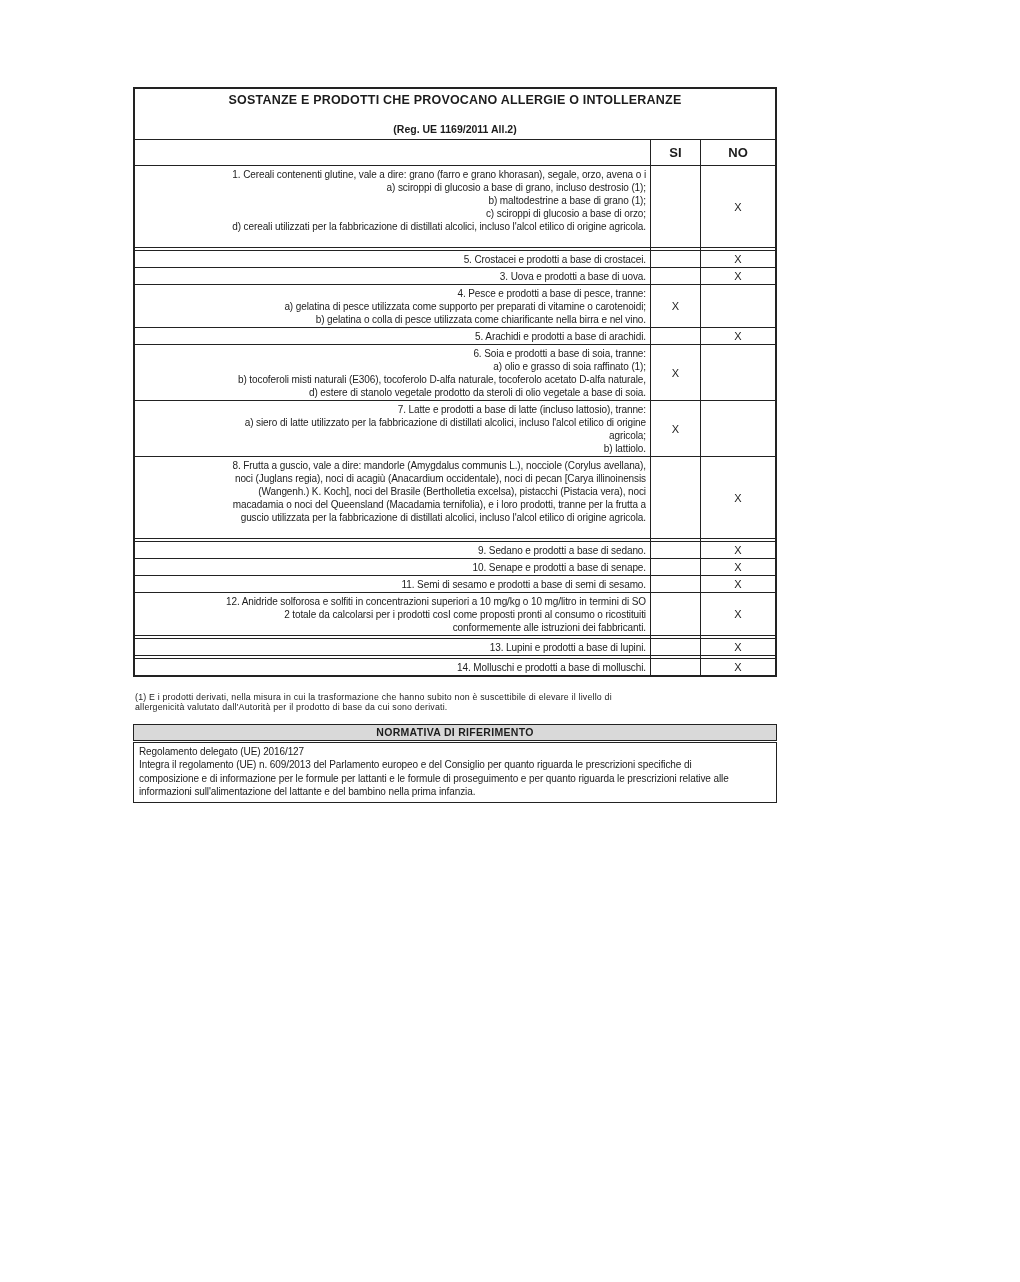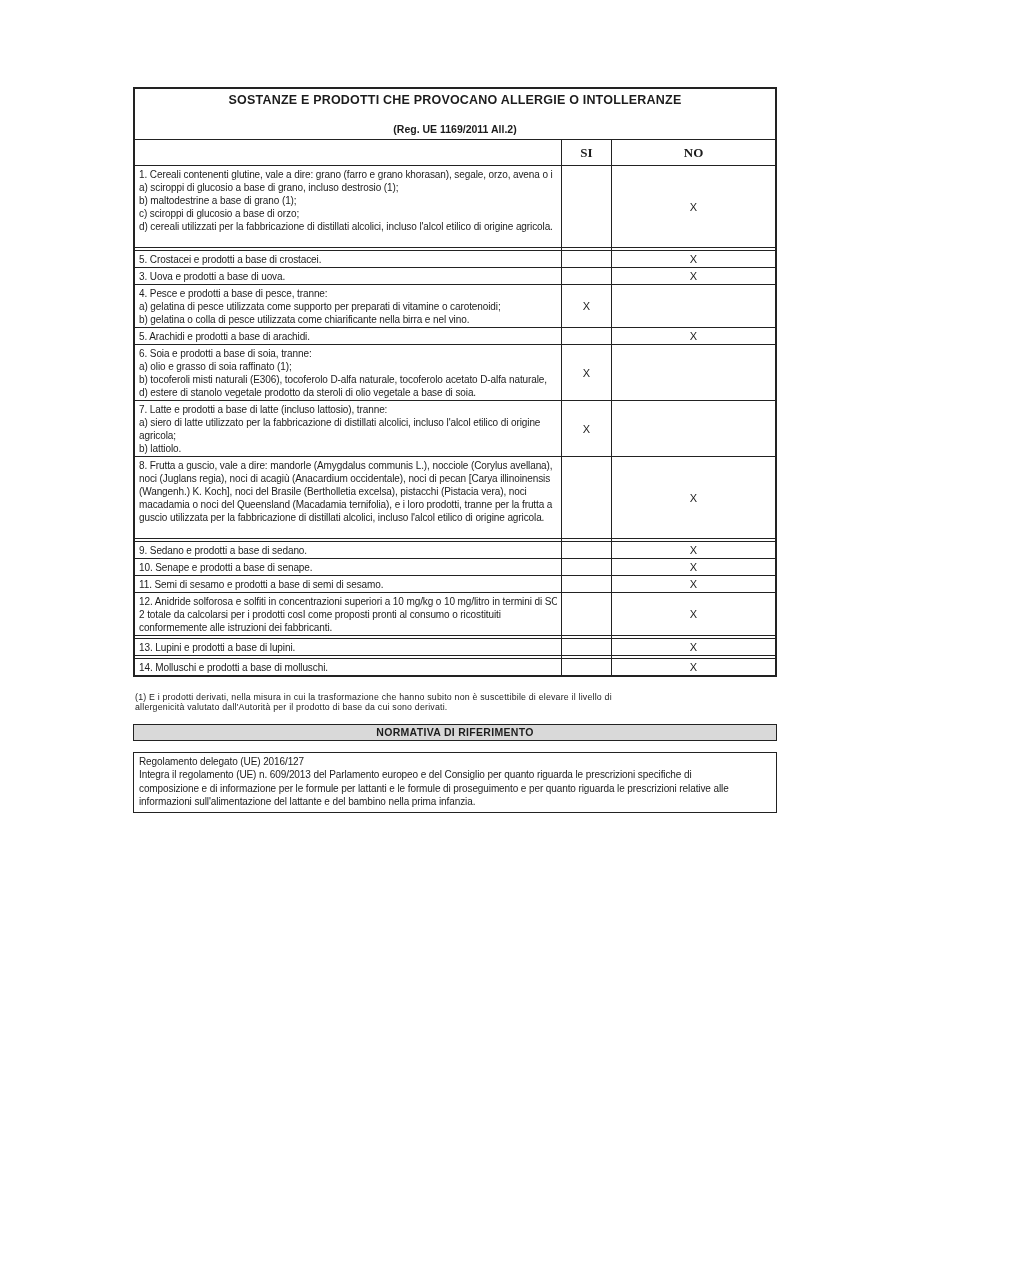--- a/index.html
+++ b/index.html
@@ -16,47 +16,47 @@
     -webkit-font-smoothing:antialiased;
   }
   .doc{ position:absolute; left:133px; top:87px; width:644px; }
 
   
   .allergen-table{ border:2px solid var(--border); width:644px; }
   .title-block{ text-align:center; padding:4px 2px 4px; border-bottom:1.5px solid var(--border); }
   .title{ font-size:12.5px; font-weight:bold; letter-spacing:.2px; }
   .subtitle{ font-size:10.5px; font-weight:bold; margin-top:16px; }
 
-  .header-row{ display:flex; border-bottom:1.5px solid var(--border); height:26px;font-family:Liberation Serif, serif; }
+  .header-row{ display:flex; border-bottom:1.5px solid var(--border); height:26px; }
   .header-row .hcell{ display:flex; align-items:center; justify-content:center;
     font-weight:bold; font-size:13px; }
 
   .t-row{ display:flex; border-bottom:1px solid var(--border); min-height:16px; align-items:stretch; }
   .t-gap{ display:flex; height:3px; border-bottom:1px solid var(--border); }
   #rows > :last-child{ border-bottom:none; }
 
-  .cell-desc{ width:427px; border-right:1.5px solid var(--border); padding:2px 4px 1px; }
+  .cell-desc{ width:516px; border-right:1.5px solid var(--border); padding:2px 4px 1px;text-align:right; }
   .cell-si{ width:50px; border-right:1.5px solid var(--border); }
   .cell-no{ flex:1; }
   .mark{ display:flex; align-items:center; justify-content:center;
     font-size:11px; color:var(--text); }
 
   .line{ font-size:10px; line-height:13px; letter-spacing:-0.1px;
     white-space:nowrap; overflow:hidden; }
 
   
   .footnote{ margin-top:15px; padding-left:2px; }
   .fline{ font-size:8.8px; line-height:10.4px; letter-spacing:.2px; white-space:nowrap; overflow:hidden; }
 
   
   .norm{ margin-top:11px; }
   .norm-title{ border:1.5px solid var(--border); background:var(--hdrbg);
     text-align:center; font-weight:bold; font-size:10.5px; letter-spacing:.3px;
     padding:1px 0 2px; }
-  .norm-body{ border:1.5px solid var(--border); margin-top:11px; padding:2px 5px 4px; }
+  .norm-body{ border:1.5px solid var(--border); margin-top:1px; padding:2px 5px 4px; }
   .nline{ font-size:10px; line-height:13.4px; letter-spacing:-0.1px; white-space:nowrap; overflow:hidden; }
 </style>
 </head>
 <body>
 
 <div class="doc">
 
   <div class="allergen-table">
     <div class="title-block">
       <div class="title">SOSTANZE E PRODOTTI CHE PROVOCANO ALLERGIE O INTOLLERANZE</div>

